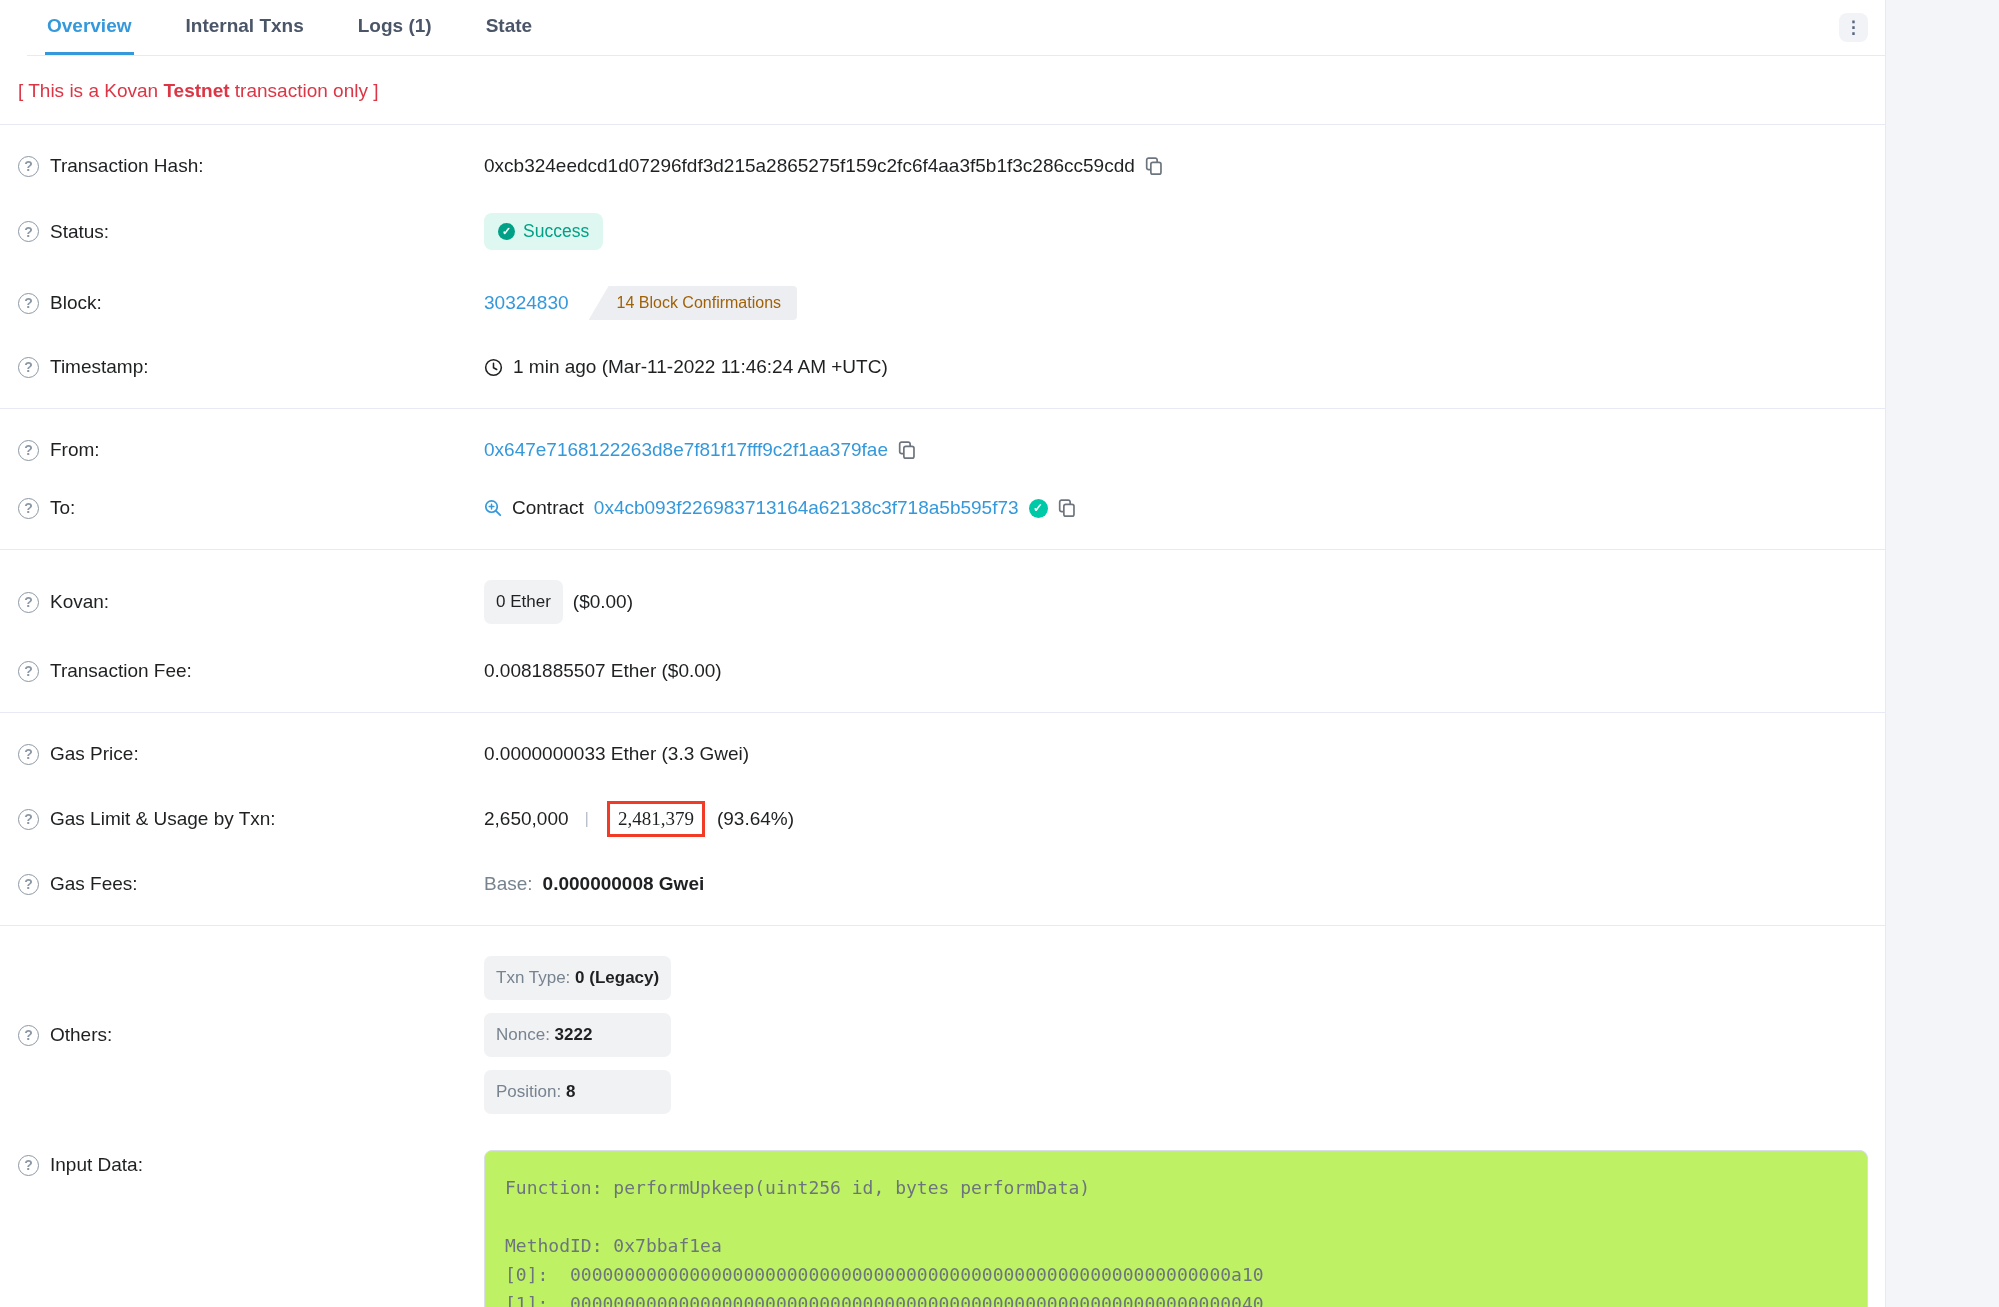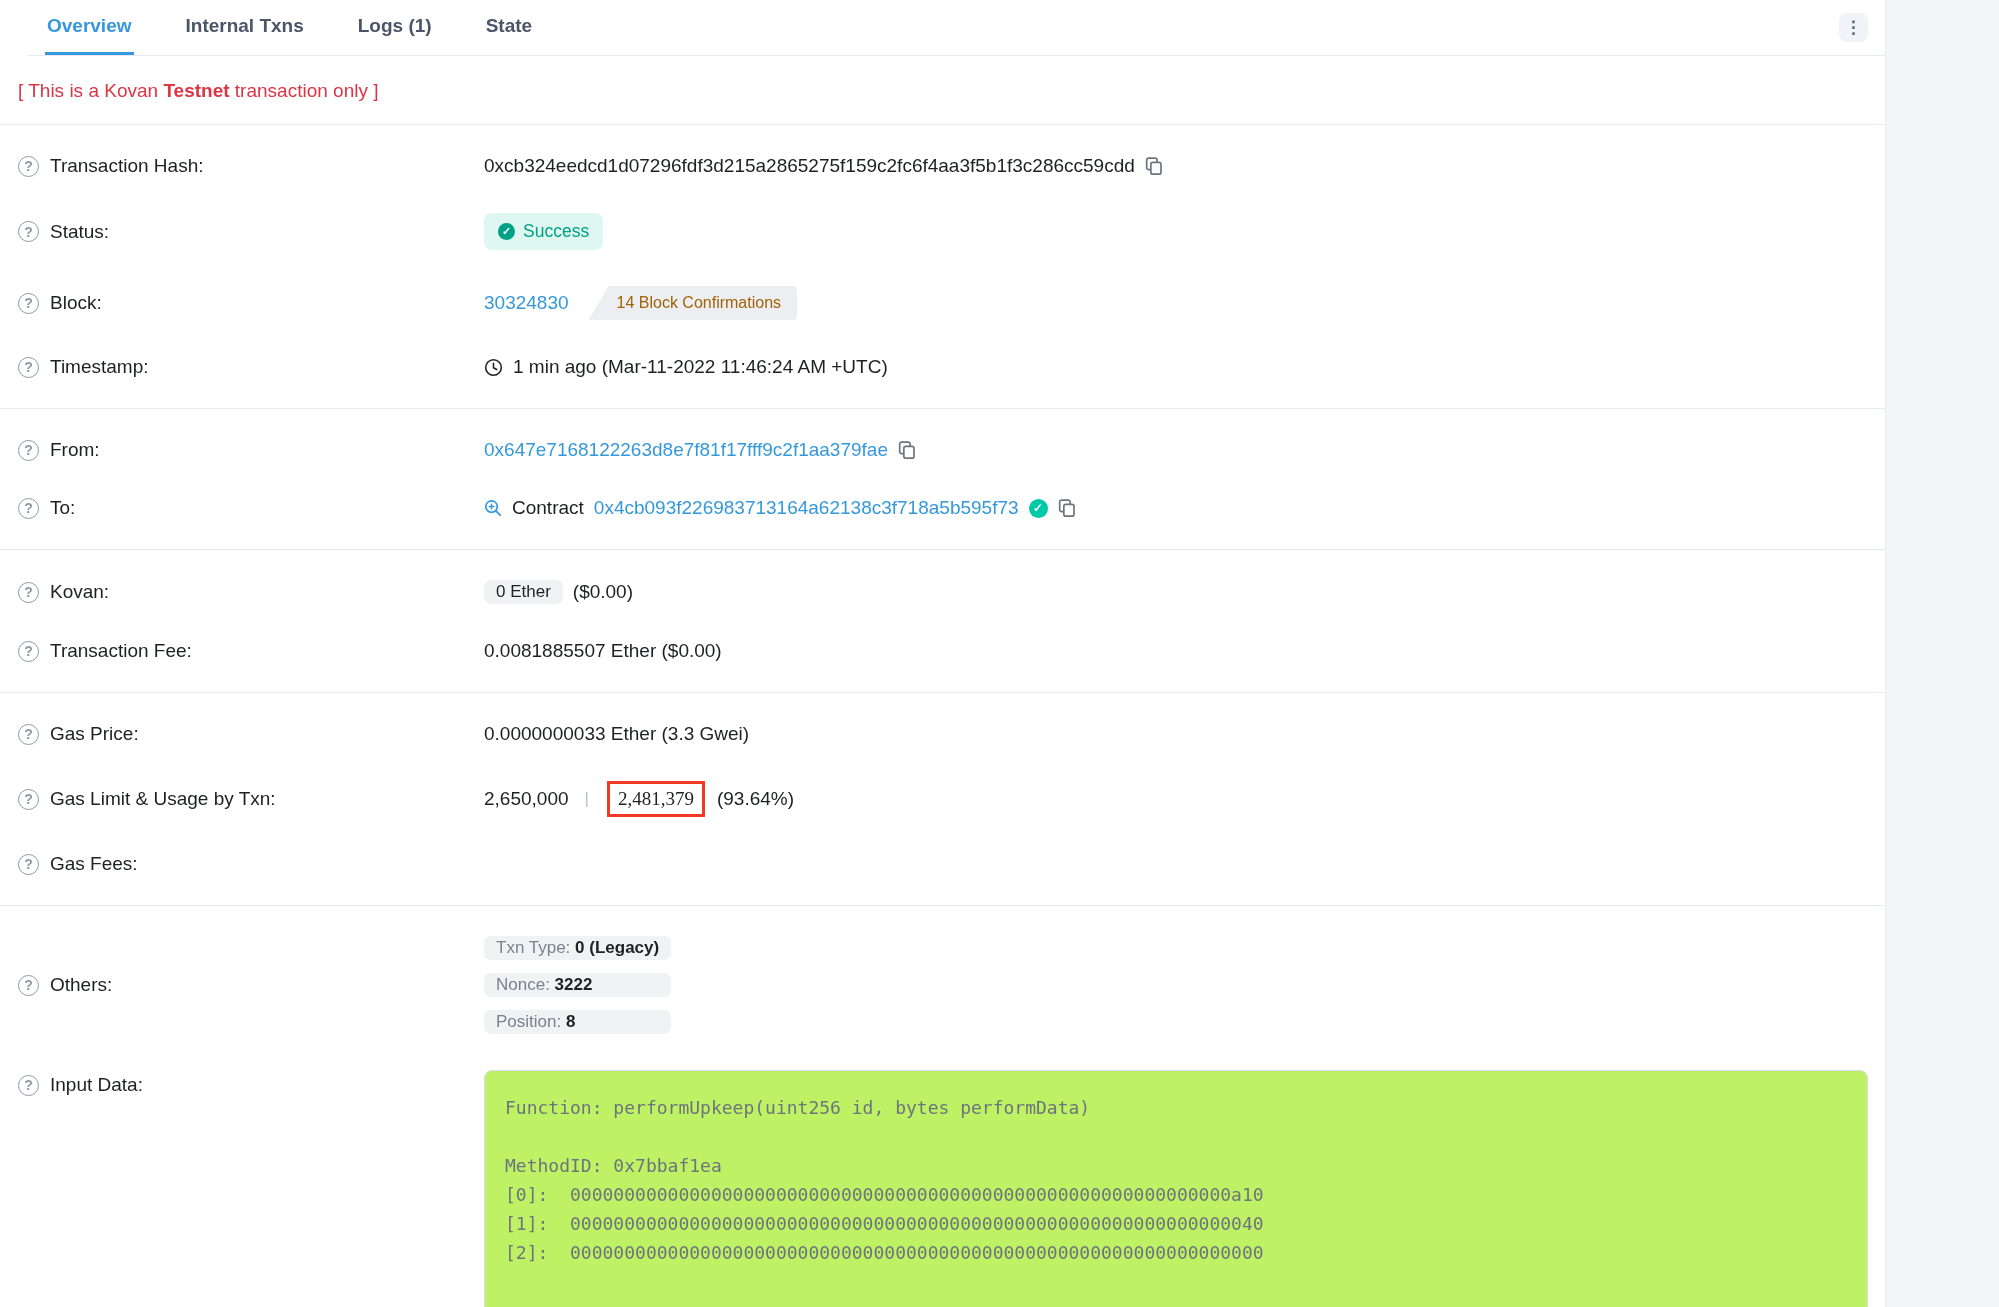--- a/index.html
+++ b/index.html
@@ -40,21 +40,21 @@
   .badge-success { display:inline-flex; align-items:center; gap:8px; background:#def7f0; color:#00a186;
                    border-radius:8px; padding:8px 14px; font-size:17.5px; }
   .check-circle { width:17px; height:17px; border-radius:50%; background:#00a186; color:#fff;
                   display:inline-flex; align-items:center; justify-content:center; font-size:11px; font-weight:700; }
 
   
   .badge-conf { background:#eceef1; color:#a16207; font-size:16px; padding:8px 16px 8px 28px; margin-left:10px;
                 clip-path:polygon(20px 0, 100% 0, 100% 100%, 0 100%); border-radius:0 4px 4px 0; }
 
   
-  .pill { background:#f1f2f4; border-radius:7px; padding:2px 12px; font-size:17px; color:#1e2022; }
+  .pill { background:#f1f2f4; border-radius:7px; padding:12px 12px; font-size:17px; color:#1e2022; }
   .pill .plabel { color:#77838f; }
   .pill .pvalue { font-weight:700; color:#1e2022; }
   .pill-group { display:inline-flex; gap:13px;flex-direction:column; }
 
   .sep-bar { color:#b9c2cc; font-size:17px; padding:0 6px; }
   .red-box { border:3px solid #f23b26; padding:4px 8px; margin:0 2px; display:inline-block;font-family:Liberation Serif, serif; }
   .muted { color:#77838f; }
   .bold { font-weight:700; }
 
   .verified { width:19px; height:19px; border-radius:50%; background:#00c9a7; color:#fff;
@@ -242,20 +242,24 @@
         <span class="sep-bar">|</span>
         <span class="red-box"><span>2,481,379</span></span>
         <span>(93.64%)</span>
       </div>
     </div>
 
     <div class="row">
       <div class="lbl">
         <span class="qicon">?</span>
         <span>Gas Fees:</span>
+      </div>
+      <div class="val">
+        <span class="muted">Base:</span>
+        <span class="bold">0.000000008 Gwei</span>
       </div>
     </div>
   </div>
 
   <div class="section last bottom-divider">
 
     <div class="row">
       <div class="lbl">
         <span class="qicon">?</span>
         <span>Others:</span>

